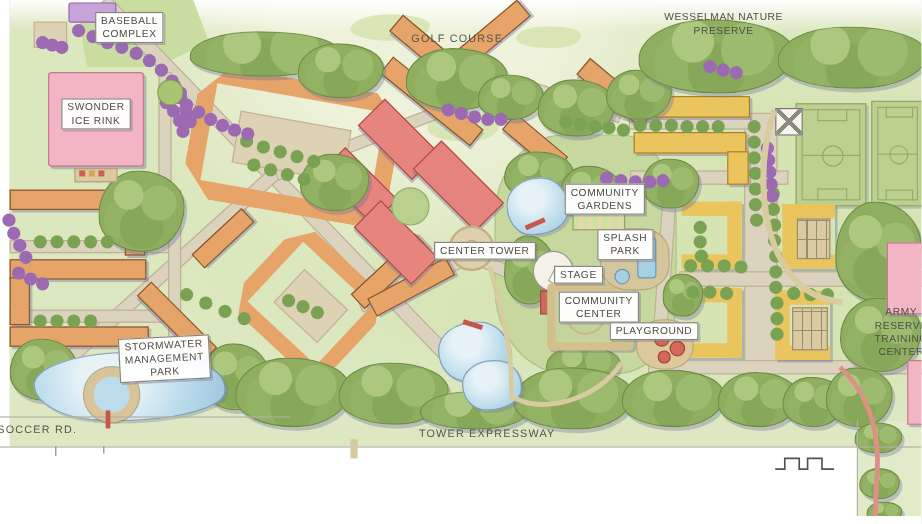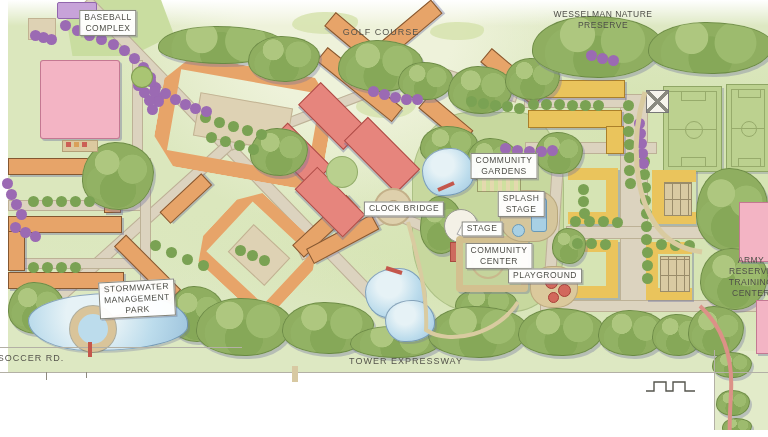--- a/index.html
+++ b/index.html
@@ -241,32 +241,34 @@
 
   <div class="a line" style="left:0;top:347px;width:242px;height:1px"></div>
   <div class="a line" style="left:0;top:372px;width:768px;height:1px"></div>
   <div class="a line" style="left:714px;top:350px;width:1px;height:87px"></div>
   <div class="a" style="left:46px;top:372px;width:1px;height:8px;background:#8e8b80"></div>
   <div class="a" style="left:86px;top:372px;width:1px;height:6px;background:#8e8b80"></div>
   <div class="a" style="left:292px;top:366px;width:6px;height:16px;background:#d8c9a2"></div>
 
   <div class="a lbl boxed" style="left:108px;top:23px">BASEBALL
 COMPLEX</div>
+  <div class="a lbl boxed" style="left:80px;top:95px">SWONDER
+ICE RINK</div>
   <div class="a lbl roadlbl" style="left:381px;top:33px">GOLF COURSE</div>
   <div class="a lbl" style="left:603px;top:20px">WESSELMAN NATURE
 PRESERVE</div>
   <div class="a lbl boxed" style="left:504px;top:166px">COMMUNITY
 GARDENS</div>
   <div class="a lbl boxed" style="left:521px;top:204px">SPLASH
-STAGE</div>
+PARK</div>
   <div class="a lbl boxed" style="left:482px;top:229px">STAGE</div>
   <div class="a lbl boxed" style="left:499px;top:256px">COMMUNITY
 CENTER</div>
   <div class="a lbl boxed" style="left:545px;top:276px">PLAYGROUND</div>
-  <div class="a lbl boxed" style="left:404px;top:209px">CLOCK BRIDGE</div>
+  <div class="a lbl boxed" style="left:404px;top:209px">CENTER TOWER</div>
   <div class="a lbl boxed" style="left:137px;top:299px;transform:translate(-50%,-50%) rotate(-3deg)">STORMWATER
 MANAGEMENT
 PARK</div>
   <div class="a lbl" style="left:751px;top:277px">ARMY
 RESERVE
 TRAINING
 CENTER</div>
   <div class="a lbl roadlbl" style="left:31px;top:359px">SOCCER RD.</div>
   <div class="a lbl roadlbl" style="left:406px;top:362px">TOWER EXPRESSWAY</div>
 

